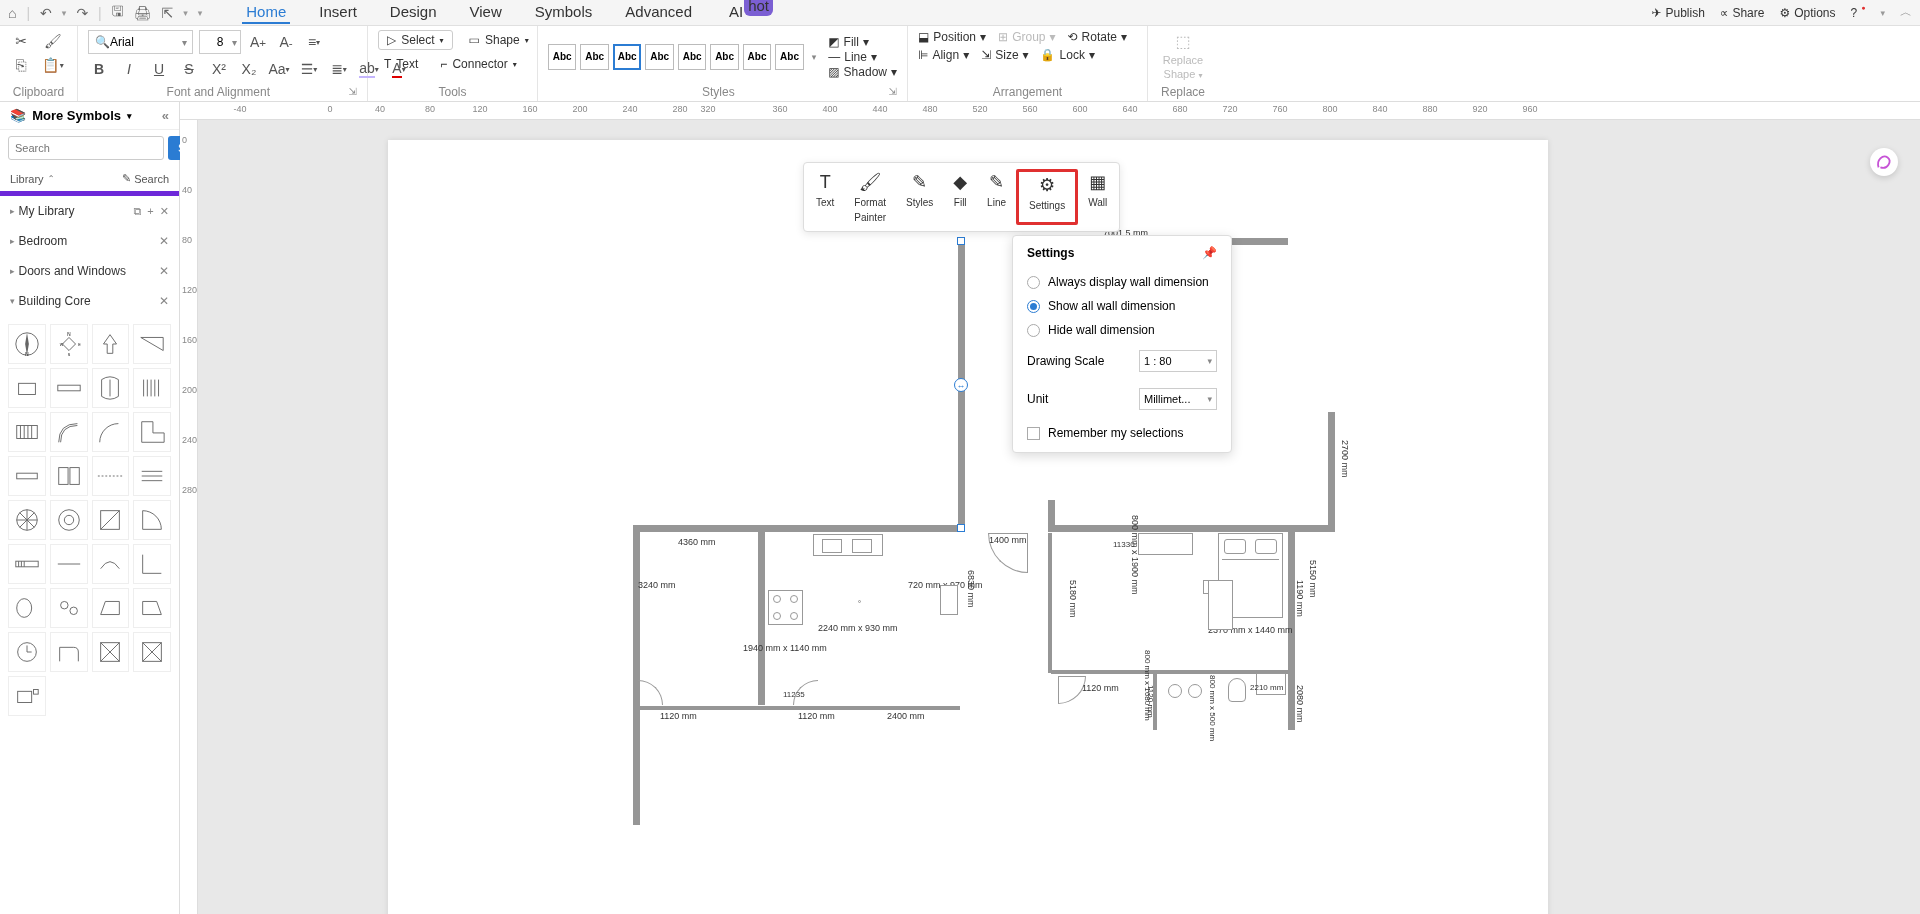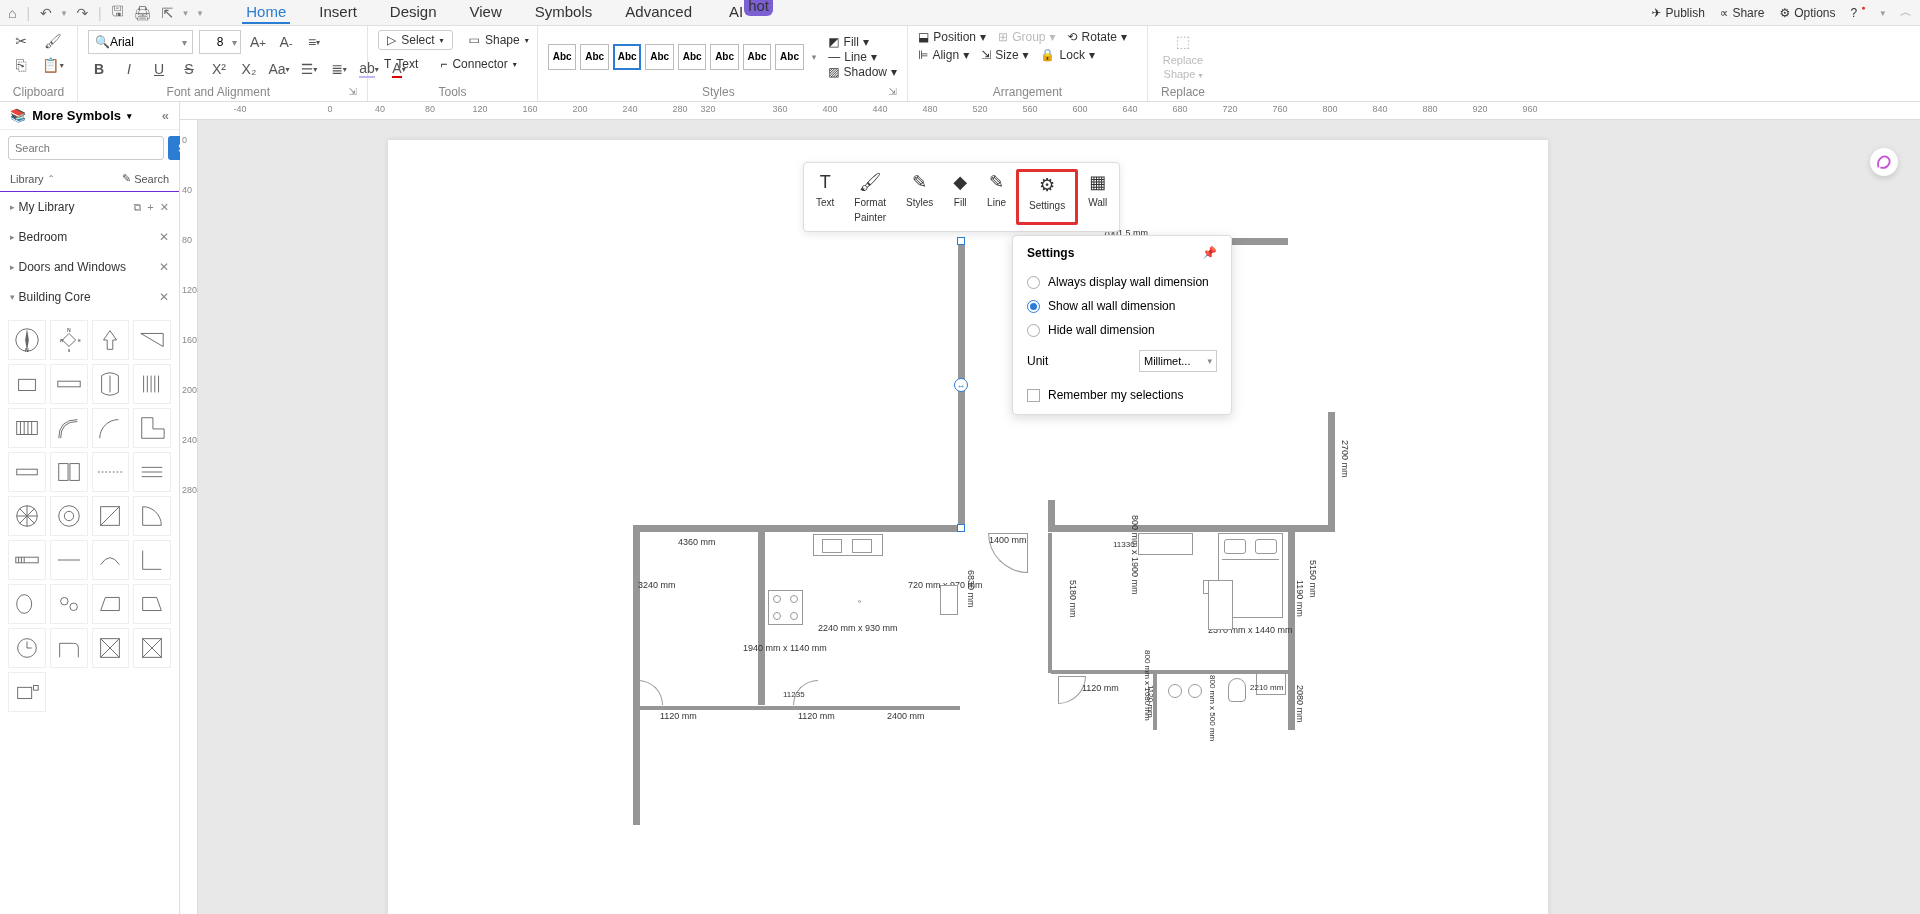--- a/index.html
+++ b/index.html
@@ -40,21 +40,21 @@
 .v-ruler { position: absolute; top: 120px; left: 180px; width: 18px; bottom: 0; background: #fff; border-right: 1px solid #ddd; font-size: 9px; color: #888; }
 .v-ruler span { position: absolute; left: 2px; transform: translateY(-50%); }
 
 
 .sidebar { position: absolute; top: 102px; left: 0; width: 180px; bottom: 0; background: #fff; border-right: 1px solid #ddd; display: flex; flex-direction: column; }
 .sidebar-header { padding: 6px 10px; font-size: 13px; font-weight: bold; display: flex; align-items: center; gap: 6px; border-bottom: 1px solid #eee; }
 .sidebar-header .collapse { margin-left: auto; font-size: 13px; cursor: pointer; color: #888; }
 .search-row { padding: 6px 8px; display: flex; gap: 4px; }
 .search-input { flex: 1; height: 24px; border: 1px solid #ccc; border-radius: 3px; font-size: 11px; padding: 0 6px; }
 .search-btn { background: #2b7cd3; color: #fff; border: none; border-radius: 3px; font-size: 11px; padding: 0 10px; cursor: pointer; }
-.lib-row { padding: 6px 10px; font-size: 11px; color: #555; display: flex; align-items: center; border-bottom: 1px solid #6d28d9; }
+.lib-row { padding: 6px 10px; font-size: 11px; color: #555; display: flex; align-items: center; border-bottom: 5px solid #6d28d9; }
 .lib-row .manage { margin-left: auto; display: flex; align-items: center; gap: 3px; cursor: pointer; }
 .lib-cat { padding: 8px 10px; font-size: 12px; color: #333; display: flex; align-items: center; cursor: pointer; }
 .lib-cat .caret { font-size: 9px; margin-right: 4px; color: #888; }
 .lib-cat .close-x { margin-left: auto; font-size: 12px; color: #888; cursor: pointer; }
 .lib-cat .icons { margin-left: auto; display: flex; gap: 6px; font-size: 11px; color: #888; }
 .shapes-grid { display: grid; grid-template-columns: repeat(4, 1fr); gap: 4px; padding: 8px; }
 .shape-cell { height: 40px; border: 1px solid #eee; display: flex; align-items: center; justify-content: center; background: #fff; cursor: pointer; }
 .shape-cell svg { width: 28px; height: 28px; }
 
 
@@ -601,20 +601,24 @@
         </div>
       <div class="radio-row">
           <span class="r sel"></span>
           <span>Show all wall dimension</span>
         </div>
       <div class="radio-row">
           <span class="r"></span>
           <span>Hide wall dimension</span>
         </div>
       <div class="field-row">
+          <span>Drawing Scale</span>
+          <div class="sel">1 : 80</div>
+        </div>
+      <div class="field-row">
           <span>Unit</span>
           <div class="sel">Millimet...</div>
         </div>
       <div class="check-row">
           <span class="cb"></span>
           <span>Remember my selections</span>
         </div>
     </div>
 
     <div class="wall-v" style="top:100px;left:570px;height:290px"></div>

